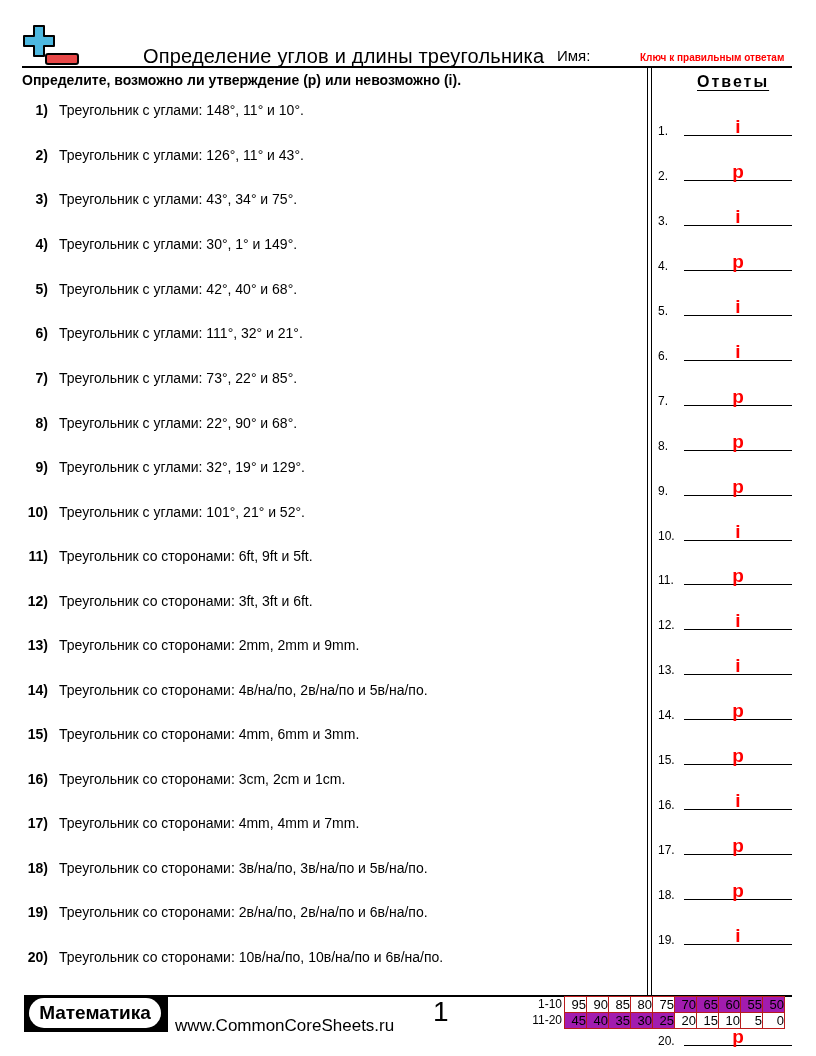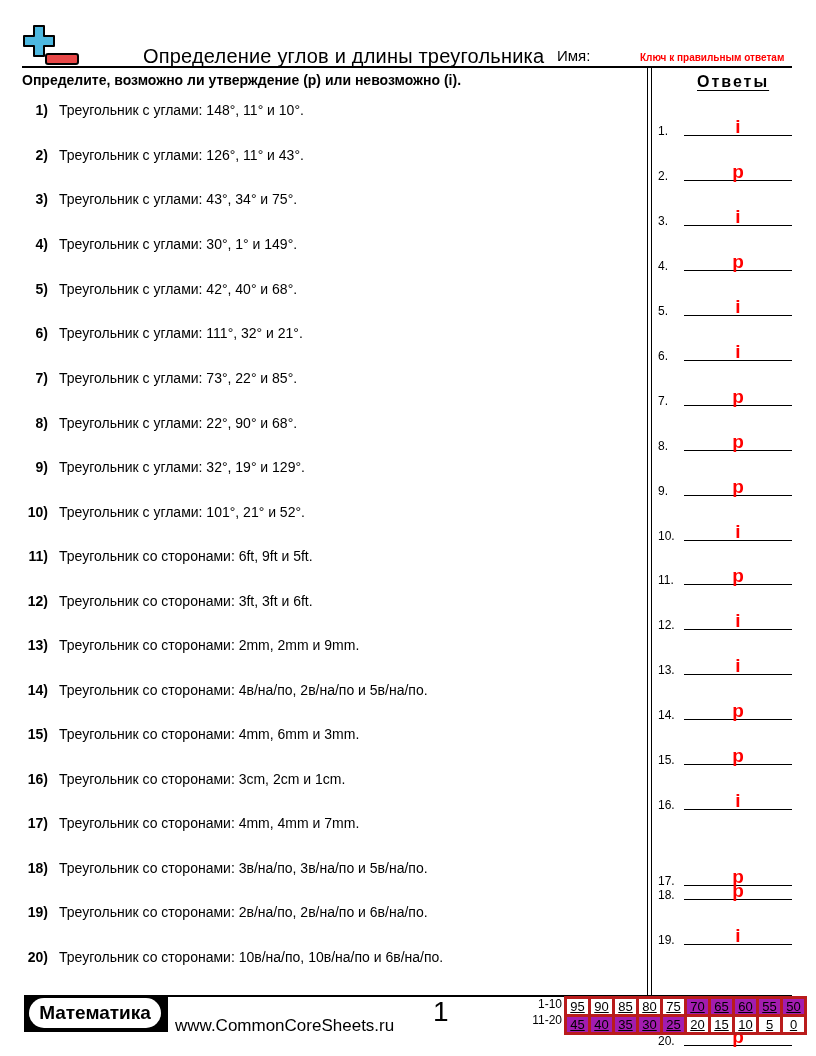--- a/index.html
+++ b/index.html
@@ -34,21 +34,21 @@
   .footer-rule { position: absolute; left: 168px; top: 995px; width: 624px; height: 1.5px; background: #000; }
   .footer-brand-box { position: absolute; left: 24px; top: 995px; width: 144px; height: 37px; background: #000; }
   .footer-brand { position: absolute; left: 29px; top: 998px; width: 132px; height: 30px; background: #fff;
                   border-radius: 15px; font-size: 19px; font-weight: bold; text-align: center; line-height: 30px; }
   .footer-url { position: absolute; left: 175px; top: 1016px; font-size: 17px; }
   .page-num { position: absolute; left: 433px; top: 996px; font-size: 28px; }
 
   .score-labels { position: absolute; left: 520px; top: 996px; font-size: 12px; text-align: right; width: 42px; }
   .score-labels div { height: 16px; line-height: 16px; }
   table.score { position: absolute; left: 564px; top: 996px; border-collapse: collapse; font-size: 13px; }
-  table.score td { border: 3px solid #b91c1c; width: 21px; height: 15px; padding: 0; text-align: center; line-height: 15px; text-decoration: underline; }
+  table.score td { border: 1px solid #b91c1c; width: 21px; height: 15px; padding: 0; text-align: right; line-height: 15px; }
   table.score td.hl { background: #a21caf; }
 </style>
 </head>
 <body>
 
 <svg class="logo" viewBox="0 0 58 42">
   <path d="M12 2 h10 v10 h10 v10 h-10 v10 h-10 v-10 h-10 v-10 h10 z" fill="#4db8e0" stroke="#000" stroke-width="2" stroke-linejoin="round"></path>
   <rect x="24" y="30" width="32" height="10" rx="2" fill="#e84848" stroke="#000" stroke-width="2"></rect>
 </svg>
 <div class="title">Определение углов и длины треугольника</div>
@@ -218,21 +218,21 @@
   <div class="ans" style="top:743px">
       <span class="anum">15.</span>
       <span class="line"></span>
       <span class="aval">p</span>
     </div>
   <div class="ans" style="top:788px">
       <span class="anum">16.</span>
       <span class="line"></span>
       <span class="aval">i</span>
     </div>
-  <div class="ans" style="top:864px">
+  <div class="ans" style="top:833px">
       <span class="anum">17.</span>
       <span class="line"></span>
       <span class="aval">p</span>
     </div>
   <div class="ans" style="top:878px">
       <span class="anum">18.</span>
       <span class="line"></span>
       <span class="aval">p</span>
     </div>
   <div class="ans" style="top:923px">

